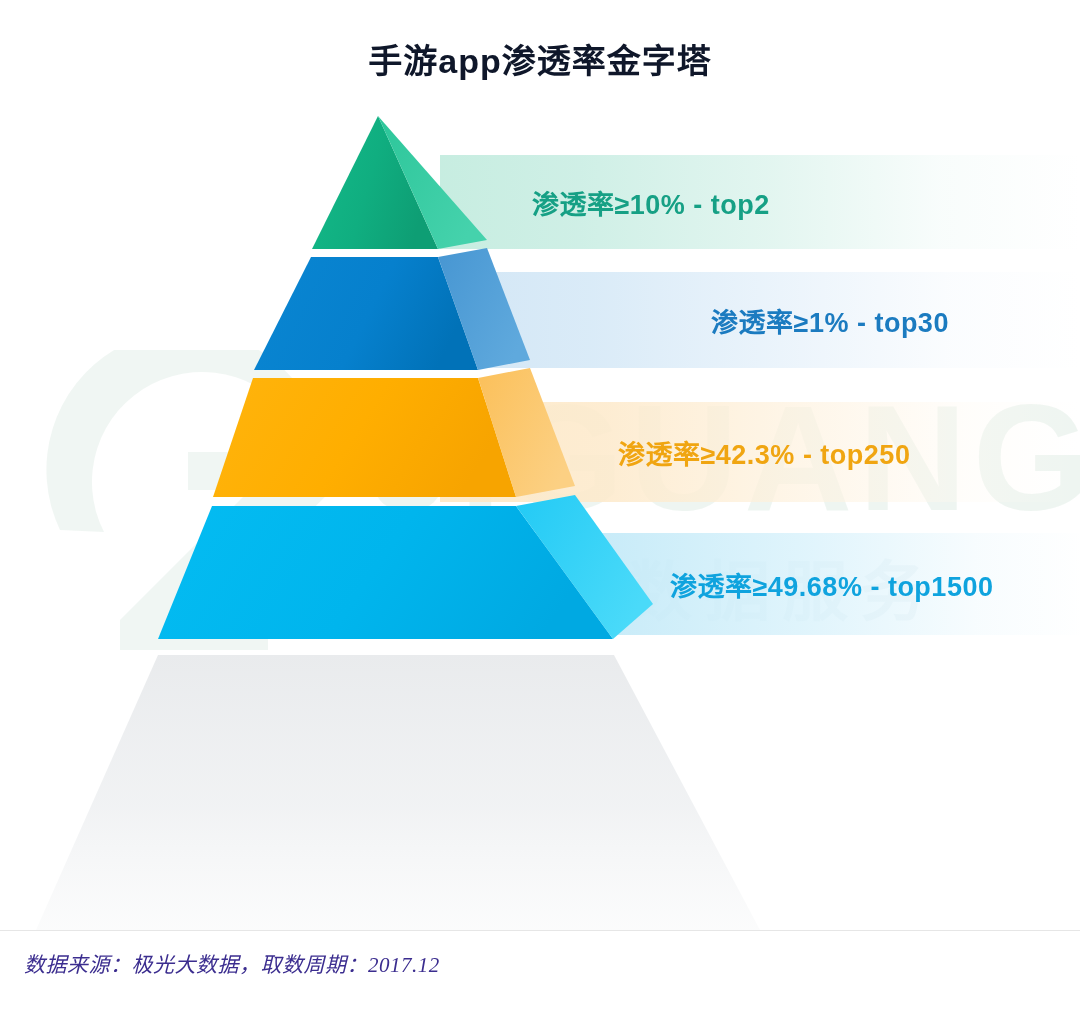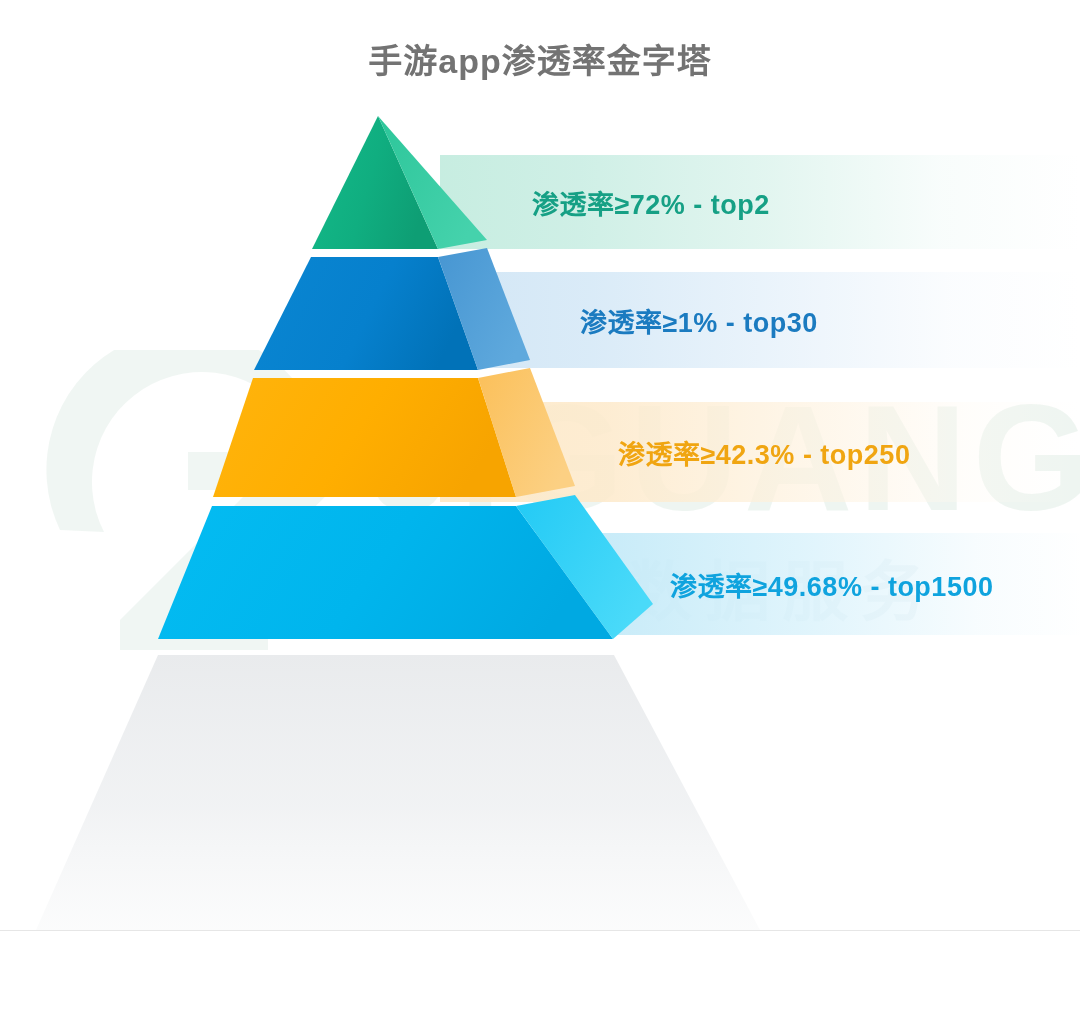--- a/index.html
+++ b/index.html
@@ -22,21 +22,21 @@
   
   .chart-title {
     position: absolute;
     left: 0;
     top: 34px;
     width: 1080px;
     text-align: center;
     font-size: 34px;
     font-weight: bold;
     letter-spacing: 1px;
-    color: #737373;
+    color: #0f172a;
     font-family: "Liberation Sans", "DejaVu Sans", sans-serif;
   }
 
   
   .watermark {
     position: absolute;
     left: 0;
     top: 355;
     width: 1080px;
     height: 300px;
@@ -83,20 +83,21 @@
   #band-0 .band-text { color: #16A085; padding-left: 92px; }
 
   #band-1 {
     left: 440px;  top: 272px;  width: 640px; height: 96px;
     background: linear-gradient(to right,
         rgba(208,229,245,0.95) 0%,
         rgba(214,233,247,0.90) 24%,
         rgba(228,240,250,0.72) 54%,
         rgba(243,248,253,0.36) 80%,
         rgba(255,255,255,0) 100%);
+    justify-content: center;
   }
   #band-1 .band-text { color: #1B7BC0; padding-left: 140px; }
 
   #band-2 {
     left: 440px;  top: 402px;  width: 640px; height: 100px;
     background: linear-gradient(to right,
         rgba(253,232,198,0.92) 0%,
         rgba(253,234,204,0.88) 26%,
         rgba(254,242,223,0.70) 56%,
         rgba(255,250,242,0.34) 82%,
@@ -152,21 +153,21 @@
       <g opacity="0.38" fill="#D5E6DC">
         <text x="370" y="160" font-size="150" font-weight="bold" font-family="'Liberation Sans','DejaVu Sans',sans-serif" letter-spacing="6">JIGUANG</text>
       </g>
       <g opacity="0.30" fill="#CFE0E8">
         <text x="440" y="265" font-size="66" font-weight="bold" font-family="'Liberation Sans','DejaVu Sans',sans-serif" letter-spacing="12">极光 数据服务</text>
       </g>
     </svg>
   </div>
 
   <div class="band" id="band-0">
-    <span class="band-text">渗透率≥72% - top2</span>
+    <span class="band-text">渗透率≥10% - top2</span>
   </div>
 
   <div class="band" id="band-1">
     <span class="band-text">渗透率≥1% - top30</span>
   </div>
 
   <div class="band" id="band-2">
     <span class="band-text">渗透率≥42.3% - top250</span>
   </div>
 
@@ -244,14 +245,15 @@
       </g>
 
       <g>
         <path d="M378 116 L438 249 L312 249 Z" fill="url(#gradGreenFront)"></path>
         <path d="M378 116 L487 240 L438 249 Z" fill="url(#gradGreenSide)"></path>
       </g>
     </svg>
   </div>
 
   <div class="footer-divider"></div>
+  <div class="footer-note">数据来源：极光大数据，取数周期：2017.12</div>
 
 </div>
 
 </body></html>

